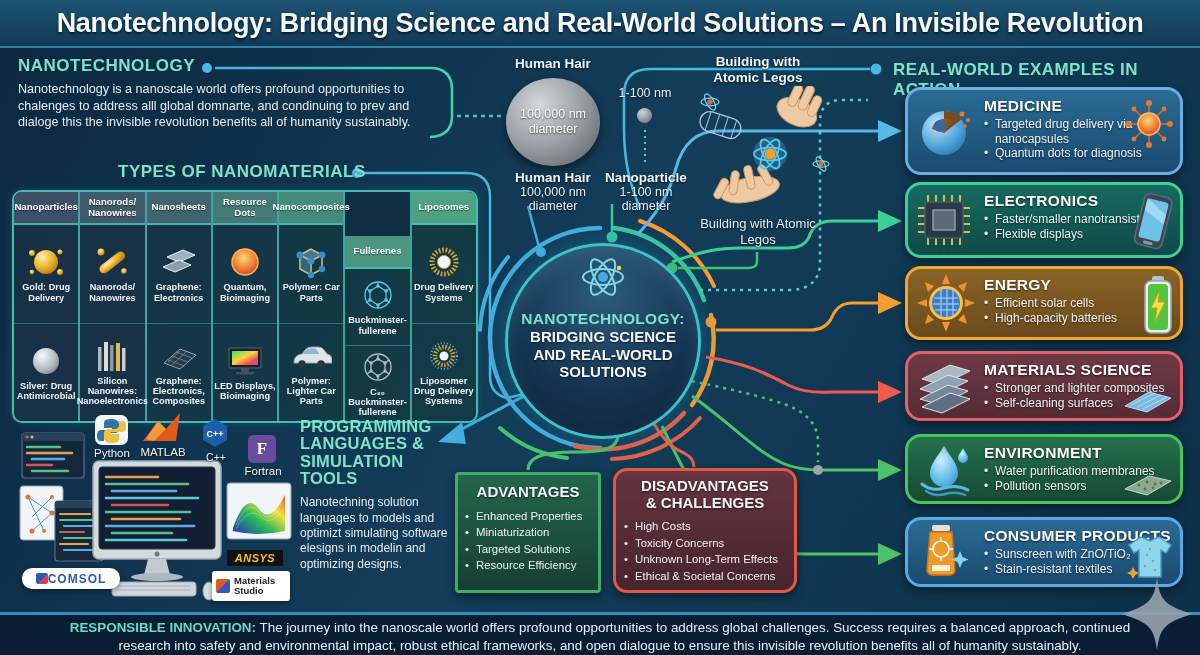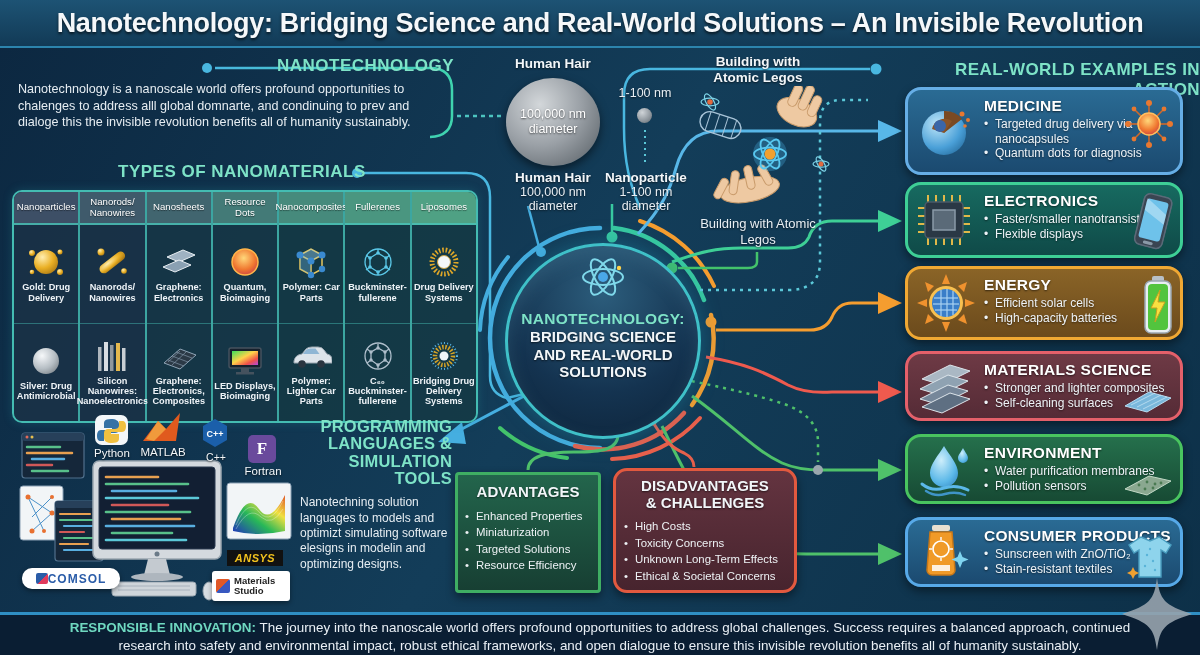--- a/index.html
+++ b/index.html
@@ -1,38 +1,38 @@
 <!DOCTYPE html>
 <html><head>
 <meta charset="utf-8">
 <style>
   html,body{margin:0;padding:0;}
   body{width:1200px;height:655px;overflow:hidden;font-family:"Liberation Sans",sans-serif;background:#0a2236;}
   #stage{position:relative;width:1200px;height:655px;background:linear-gradient(120deg,#0c2740 0%,#133d59 48%,#0d3048 100%);}
   .abs{position:absolute;}
-  .teal{color:#7ee3c7;text-align:right;}
+  .teal{color:#7ee3c7;}
   
   #titlebar{left:0;top:0;width:1200px;height:46px;background:linear-gradient(180deg,#1d5374,#123a56);border-bottom:2px solid #2c84ad;display:flex;align-items:center;justify-content:center;z-index:2;}
   #titlebar h1{margin:0;font-size:27px;font-weight:bold;color:#f5f8fa;letter-spacing:-0.3px;text-shadow:0 2px 3px rgba(0,0,0,.65);white-space:nowrap;}
   
   #intro{left:18px;top:56px;width:436px;z-index:2;}
   #intro .hd{font-size:17px;font-weight:bold;letter-spacing:.5px;}
   #intro .bd{margin-top:5px;font-size:12.6px;line-height:1.32;color:#e6edf2;width:420px;}
   
   #types-hd{left:118px;top:162px;font-size:17px;font-weight:bold;letter-spacing:.5px;z-index:2;}
   #ttable{left:12px;top:190px;width:462px;height:229px;display:flex;border:2.5px solid rgba(72,196,185,.95);border-radius:10px;overflow:hidden;background:rgba(14,40,58,.6);z-index:2;box-shadow:0 0 10px rgba(40,160,170,.25);}
   .tcol{flex:1;display:flex;flex-direction:column;border-right:2px solid rgba(72,196,185,.8);min-width:0;}
   .tcol:last-child{border-right:none;}
-  .thead{height:31px;display:flex;align-items:center;justify-content:center;text-align:center;font-weight:normal;color:#fff;font-size:9.6px;line-height:1.08;border-bottom:2px solid rgba(72,196,185,.8);padding:0 2px;text-shadow:0 1px 1px rgba(0,0,0,.5);}
+  .thead{height:31px;display:flex;align-items:center;justify-content:center;text-align:center;font-weight:bold;color:#fff;font-size:9.6px;line-height:1.08;border-bottom:2px solid rgba(72,196,185,.8);padding:0 2px;text-shadow:0 1px 1px rgba(0,0,0,.5);}
   .tcell{flex:1;display:flex;flex-direction:column;align-items:center;justify-content:center;padding:2px 1px;text-align:center;}
   .tcell.sep{border-top:1.5px solid rgba(72,196,185,.45);}
   .tlabel{font-size:9.2px;color:#eef3f7;font-weight:bold;line-height:1.12;margin-top:2px;}
   .ticon{height:36px;display:flex;align-items:center;justify-content:center;}
   .c0 .thead{background:#3d4f66;} .c1 .thead{background:#3f5a6b;} .c2 .thead{background:#41656f;}
-  .c3 .thead{background:#437a77;} .c4 .thead{background:#468a7c;} .c5 .thead{background:#4a9680;} .c6 .thead{background:#4fa184;}
+  .c3 .thead{background:#437a77;} .c4 .thead{background:#468a7c;} .c5 .thead{background:#4a9680;margin-top:44px;} .c6 .thead{background:#4fa184;}
   .c0 .tcell,.c1 .tcell{background:rgba(38,58,80,.45);} .c2 .tcell,.c3 .tcell{background:rgba(32,66,78,.45);}
   .c4 .tcell,.c5 .tcell,.c6 .tcell{background:rgba(26,72,74,.45);}
   
   .cap-b{font-weight:bold;color:#f2f6f9;text-shadow:0 1px 2px rgba(0,0,0,.6);}
   .cap{color:#e8eef3;text-shadow:0 1px 2px rgba(0,0,0,.6);}
   #hair-sphere{left:506px;top:78px;width:94px;height:88px;border-radius:50%;background:radial-gradient(circle at 36% 30%,#d3d7da,#9aa0a6 48%,#70777d 78%,#545a60);box-shadow:0 4px 10px rgba(0,0,0,.5);display:flex;align-items:center;justify-content:center;text-align:center;z-index:2;}
   #hair-sphere .in{font-size:12.5px;color:#fff;line-height:1.2;text-shadow:0 1px 2px rgba(0,0,0,.6);}
   #nano-dot{left:637px;top:108px;width:15px;height:15px;border-radius:50%;background:radial-gradient(circle at 35% 30%,#cfd4d8,#8d959c 60%,#5e656b);z-index:2;}
   
   #core{left:505px;top:243px;width:190px;height:190px;border-radius:50%;background:radial-gradient(circle at 50% 25%,#2c5d7c,#143350 58%,#0d2338);border:3px solid #3fc0c8;box-shadow:0 0 22px rgba(30,140,170,.45), inset 0 8px 18px rgba(120,200,230,.18);z-index:2;display:flex;flex-direction:column;align-items:center;text-align:center;}
@@ -400,21 +400,21 @@
         <span class="tlabel">Drug Delivery Systems</span>
       </div>
       <div class="tcell sep">
         <span class="ticon">
             <svg width="38" height="34" viewBox="0 0 38 34">
               <circle cx="19" cy="17" r="13" fill="none" stroke="#58b7e8" stroke-width="2" stroke-dasharray="1 2.2"></circle>
               <circle cx="19" cy="17" r="9" fill="none" stroke="#d4a428" stroke-width="4.5" stroke-dasharray="1.5 1.6"></circle>
               <circle cx="19" cy="17" r="4.5" fill="#eef4f8"></circle>
             </svg>
           </span>
-        <span class="tlabel">Bridging Drug Delivery Systems</span>
+        <span class="tlabel">Liposomer Drug Delivery Systems</span>
       </div>
     </div>
   </div>
 
   <div class="abs cap-b" style="left:506px;top:56px;width:94px;text-align:center;font-size:13.5px;">Human Hair</div>
   <div id="hair-sphere" class="abs">
     <div class="in" style="width:70px;">100,000 nm diameter</div>
   </div>
   <div class="abs" style="left:505px;top:170px;width:96px;text-align:center;z-index:2;">
     <div class="cap-b" style="font-size:13.5px;">Human Hair</div>

